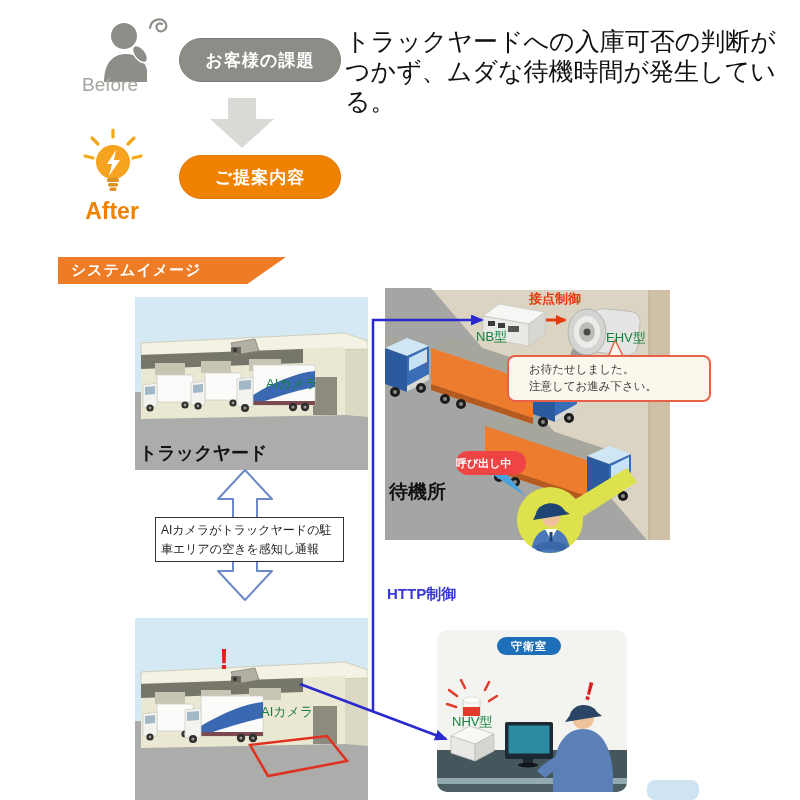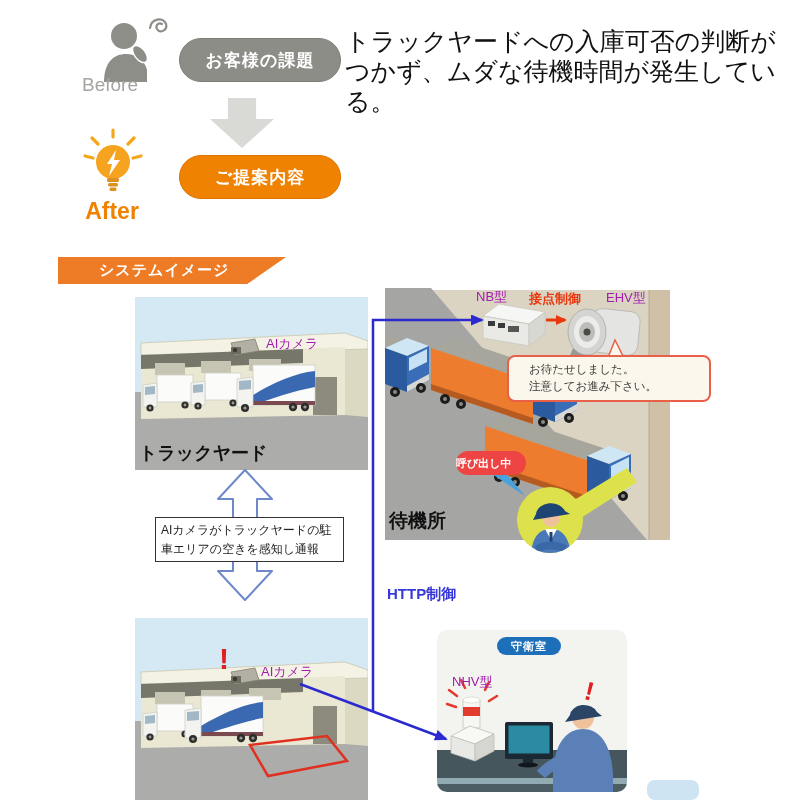--- a/index.html
+++ b/index.html
@@ -12,23 +12,23 @@
   .tag-box{width:160px;height:42px;border-radius:22px;display:flex;align-items:center;justify-content:center;
            color:#fff;font-size:17px;font-weight:600;letter-spacing:1px;margin-left:9px;}
   .tag-gray{background:#8d8d88;border:1px solid #7e7e79;}
   .tag-orange{background:#ef8200;border:1px solid #e07400;}
   .para{width:440px;font-size:25px;line-height:30px;font-weight:500;color:#111;}
   .block-arrow{width:64px;height:50px;background:#d9d9d5;
       clip-path:polygon(28% 0,72% 0,72% 42%,100% 42%,50% 100%,0 42%,28% 42%);}
   
   .banner{left:58px;top:257px;width:228px;height:27px;background:#ee7c26;
       clip-path:polygon(0 0,100% 0,83% 100%,0 100%);display:flex;align-items:center;}
-  .banner span{color:#fff;font-size:15px;font-weight:bold;padding-left:13px;letter-spacing:1px;margin-left:28px;}
+  .banner span{color:#fff;font-size:15px;font-weight:bold;padding-left:13px;letter-spacing:1px;}
   
-  .ill-label{font-size:13px;color:#a21caf;}
+  .ill-label{font-size:13px;color:#15803d;margin-top:40px;}
   .caption{font-size:18px;font-weight:600;color:#111;}
   .red-label{font-size:13px;font-weight:bold;color:#e8380d;}
   .http-label{font-size:15px;font-weight:bold;color:#3838d8;}
   .note-box{left:155px;top:517px;width:177px;min-height:36px;background:#fff;border:1.5px solid #333;
       font-size:12px;line-height:1.55;padding:3px 5px;color:#222;}
   .announce{left:507px;top:355px;width:160px;background:#fcf7ec;border:2px solid #e86048;border-radius:8px;
       font-size:11.5px;line-height:1.5;padding:4px 20px;color:#3a3a3a;}
   .calling{left:456px;top:451px;width:70px;height:24px;background:#ef4444;border-radius:13px;color:#fff;
       font-size:11px;font-weight:bold;text-align:left;line-height:24px;}
   .badge{left:497px;top:637px;width:64px;height:18px;background:#1c6fb8;border-radius:9px;color:#fff;
@@ -235,21 +235,21 @@
     </g>
   </svg>
   <div class="abs ill-label" style="left:476px;top:288px">NB型</div>
   <div class="abs red-label" style="left:529px;top:290px">接点制御</div>
   <div class="abs ill-label" style="left:606px;top:289px">EHV型</div>
   <div class="abs announce">
     <div>お待たせしました。</div>
     <div>注意してお進み下さい。</div>
   </div>
   <div class="abs calling">呼び出し中</div>
-  <div class="abs caption" style="left:389px;top:508px;font-size:19px">待機所</div>
+  <div class="abs caption" style="left:389px;top:479px;font-size:19px">待機所</div>
 
   <svg class="abs" style="left:212px;top:468px" width="66" height="134" viewBox="0 0 66 134">
     <polygon points="33,2 60,31 45,31 45,62 21,62 21,31 6,31" fill="#ffffff" stroke="#6d89ca" stroke-width="2" stroke-linejoin="round"></polygon>
     <polygon points="33,132 60,103 45,103 45,72 21,72 21,103 6,103" fill="#ffffff" stroke="#6d89ca" stroke-width="2" stroke-linejoin="round"></polygon>
   </svg>
   <div class="abs note-box">AIカメラがトラックヤードの駐車エリアの空きを感知し通報</div>
 
   <svg class="abs" style="left:135px;top:618px" width="233" height="182" viewBox="0 0 233 182">
     <rect x="0" y="0" width="233" height="103" fill="#d5e9f4"></rect>
     <rect x="0" y="103" width="233" height="79" fill="#acacaa"></rect>

